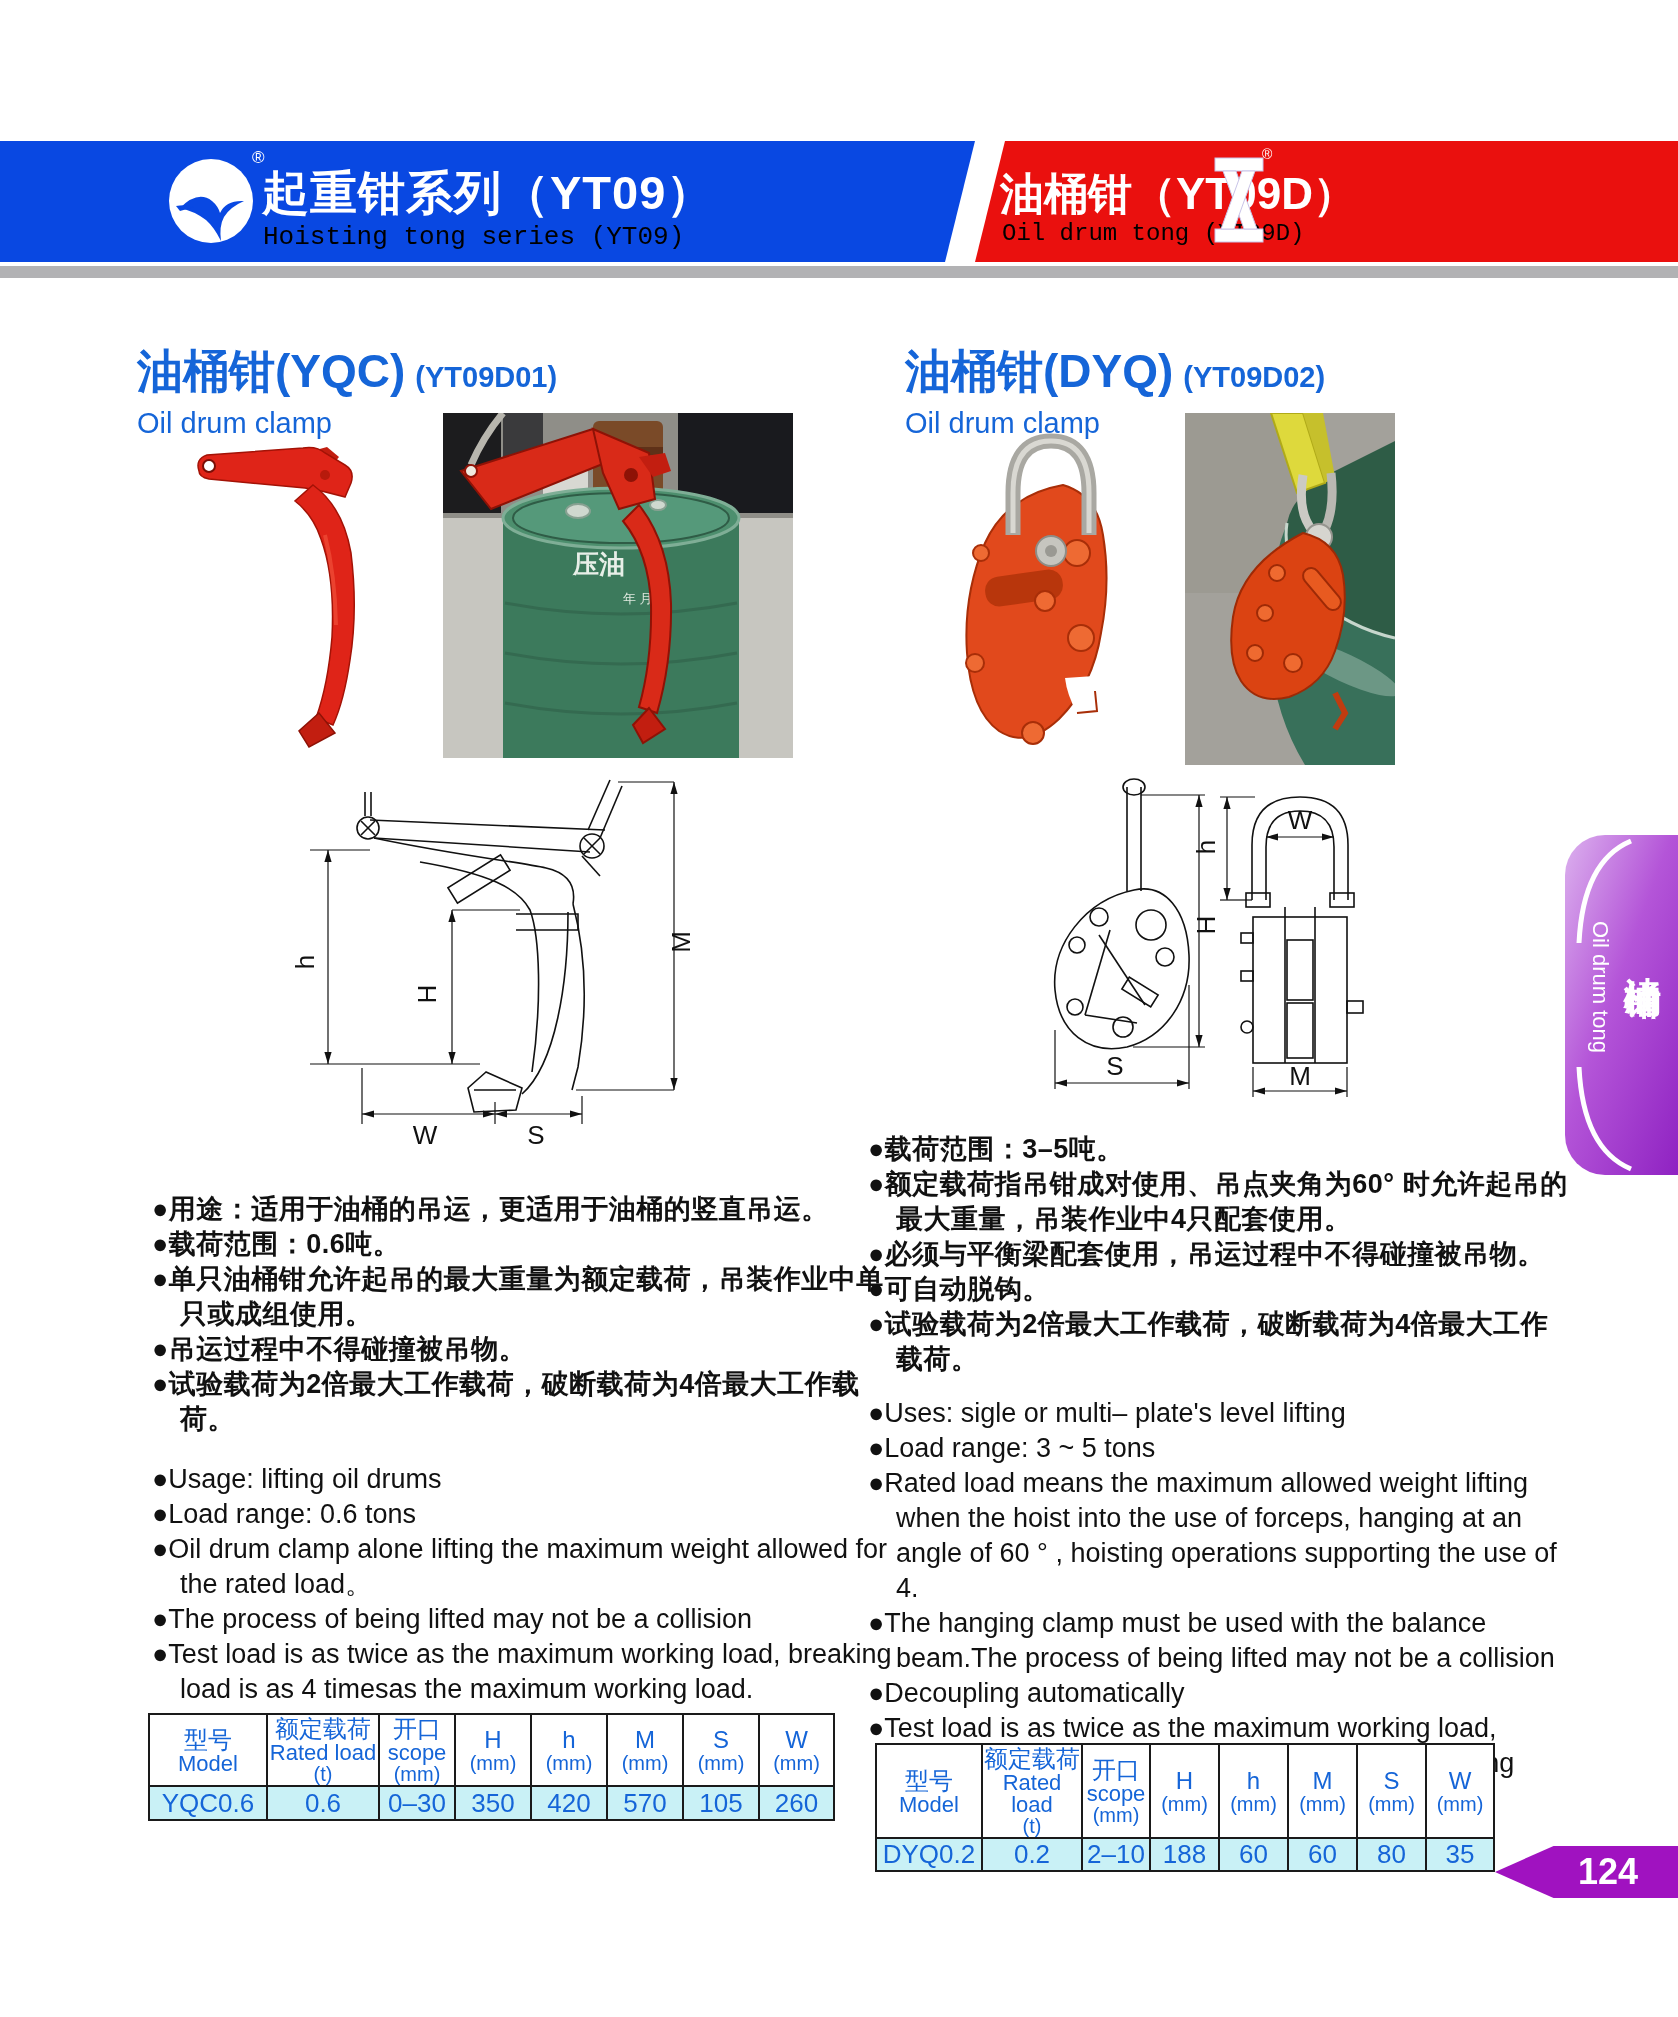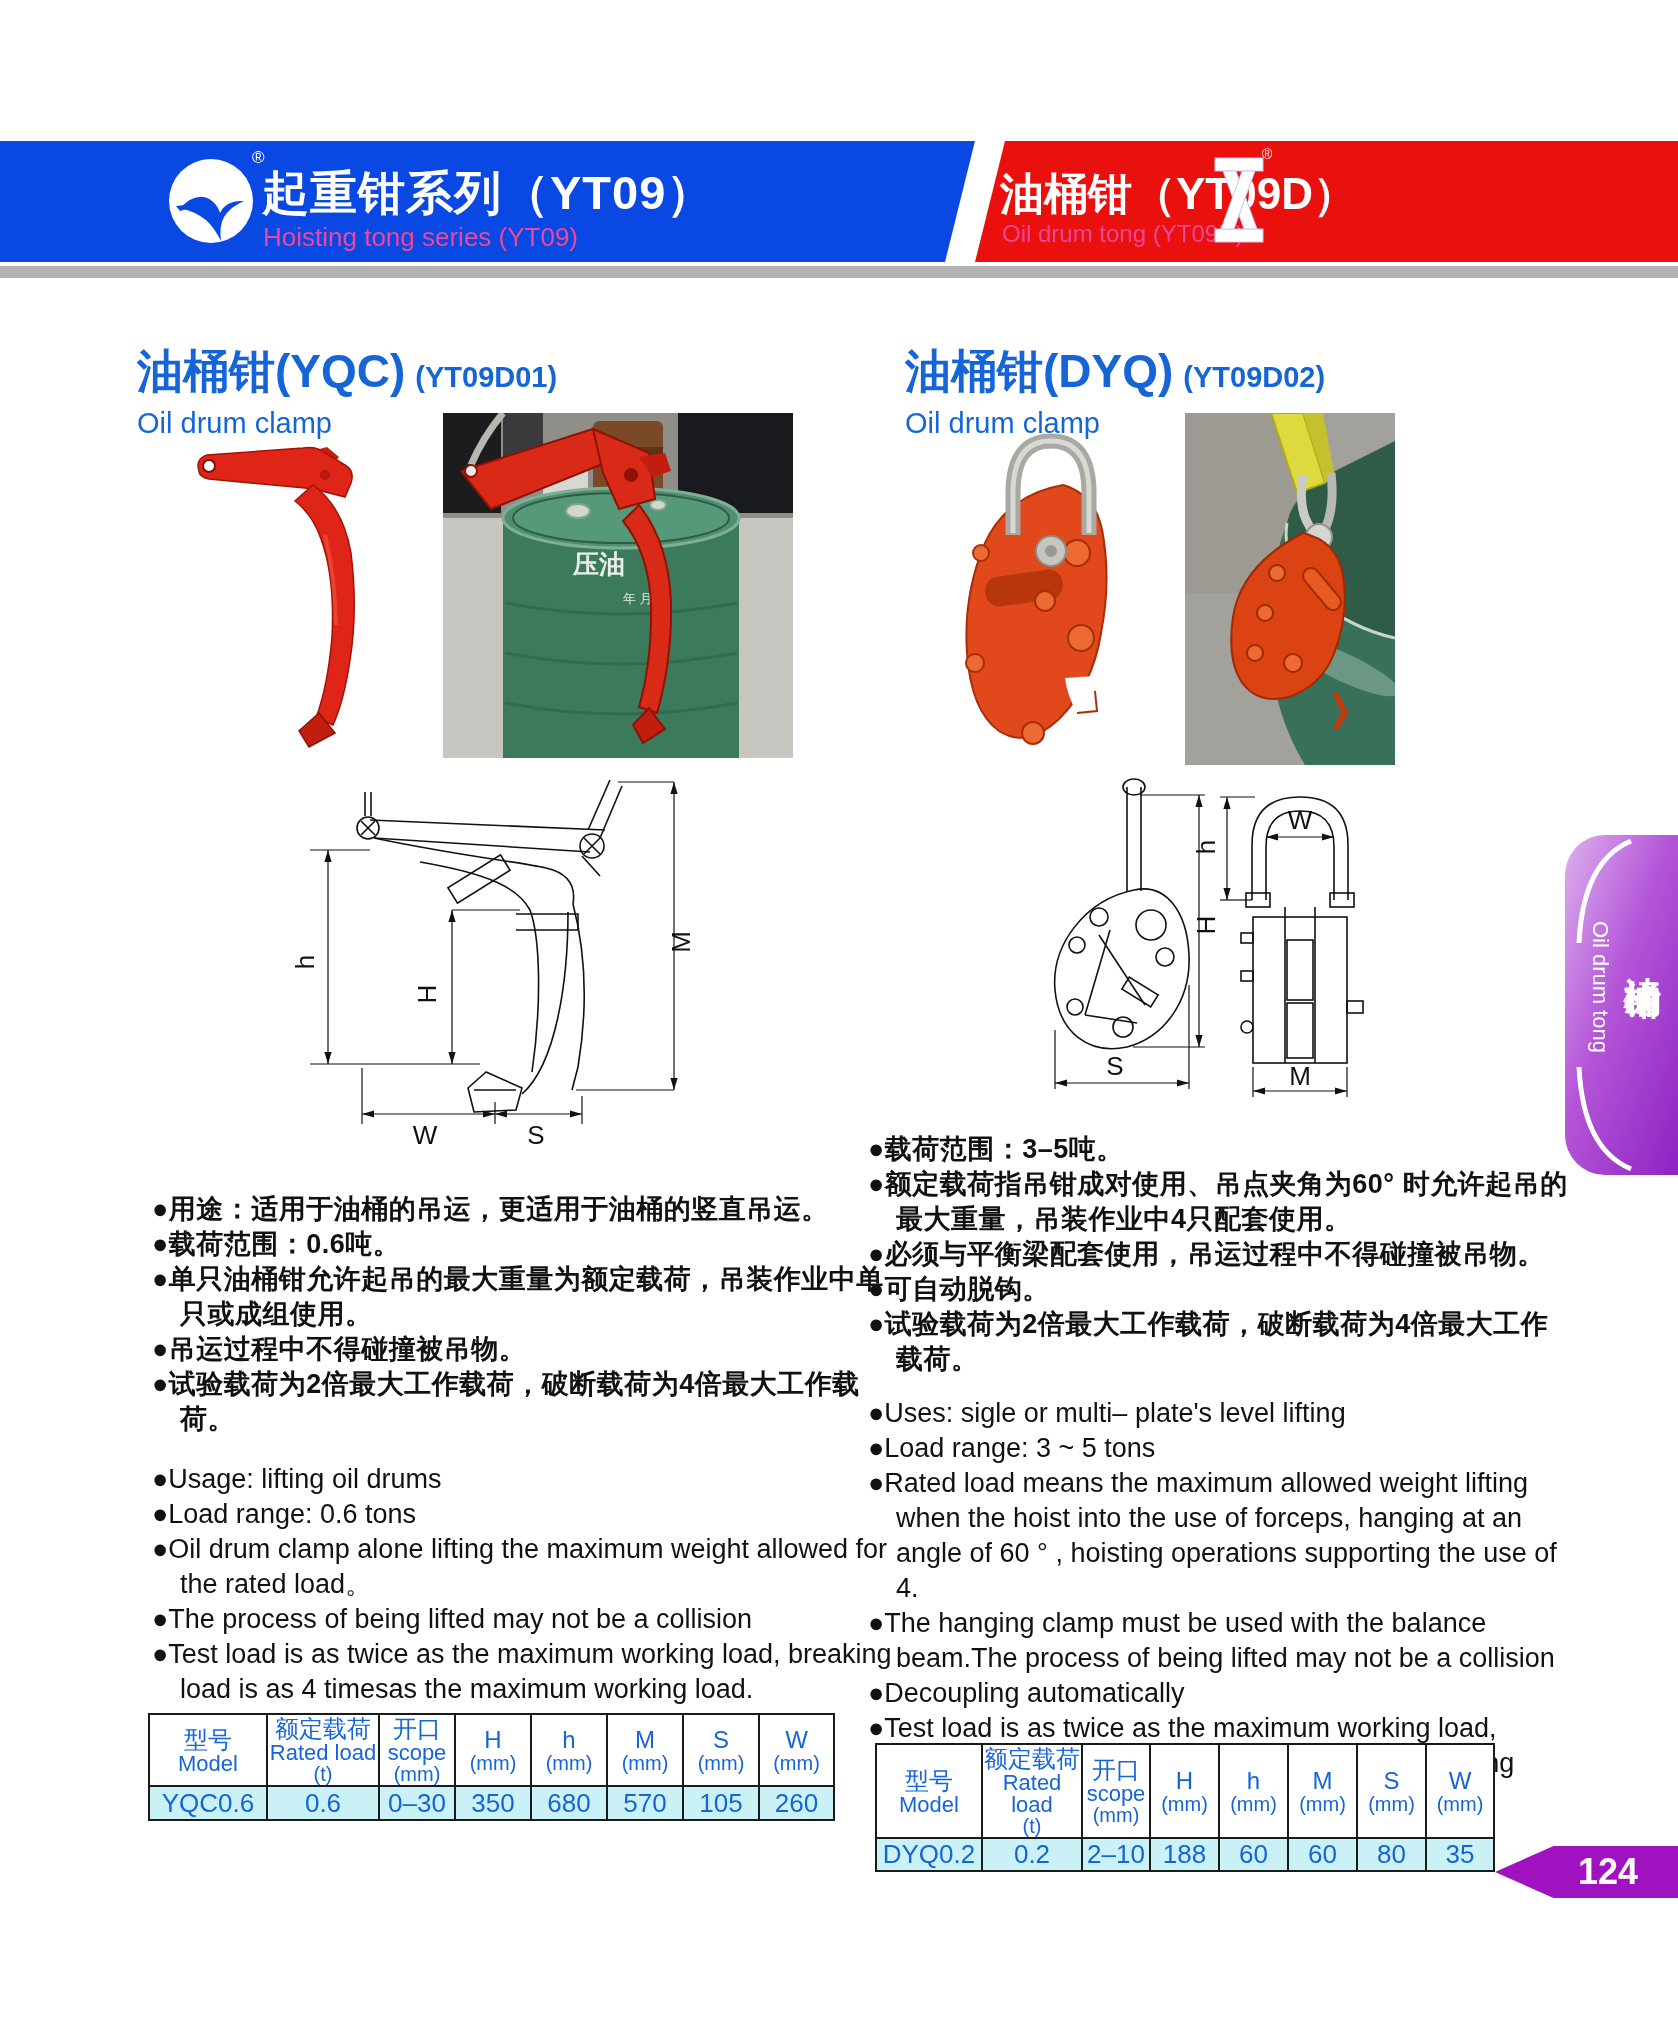--- a/index.html
+++ b/index.html
@@ -7,21 +7,21 @@
     position:relative;width:1678px;height:2017px;background:#ffffff;
     font-family:"Liberation Sans","DejaVu Sans",sans-serif;overflow:hidden;color:#111;
   }
   
   .band{position:absolute;left:0;top:141px;width:1678px;height:121px;}
   .band-blue{position:absolute;inset:0;background:#0948e2;
     clip-path:polygon(0 0,975px 0,945px 100%,0 100%);}
   .band-red{position:absolute;inset:0;background:#ea100e;
     clip-path:polygon(1005px 0,100% 0,100% 100%,975px 100%);}
   .hdr-title{position:absolute;color:#fff;font-weight:bold;white-space:nowrap;text-align:center;}
-  .hdr-sub{position:absolute;color:#ec4899;white-space:nowrap;}
+  .hdr-sub{position:absolute;color:#000000;white-space:nowrap;font-family:Liberation Mono, monospace;}
   .reg{position:absolute;color:#fff;font-size:17px;}
   .divider{position:absolute;left:0;top:266px;width:1678px;height:12px;background:#b2b2b4;}
   
   .sec-head{position:absolute;color:#1565d8;white-space:nowrap;}
   .sh-zh{font-size:46px;font-weight:bold;}
   .sh-code{font-size:29px;font-weight:bold;margin-left:10px;}
   .sh-en{font-size:29px;margin-top:4px;}
   
   .blist{position:absolute;}
   .blist .b{font-size:27px;line-height:35px;padding-left:28px;text-indent:-28px;}
@@ -244,21 +244,21 @@
       <th>
             <div class="th1">W</div>
             <div class="th3">(mm)</div>
           </th>
     </tr>
     <tr class="tr-data">
       <td>YQC0.6</td>
       <td>0.6</td>
       <td>0–30</td>
       <td>350</td>
-      <td>680</td>
+      <td>420</td>
       <td>570</td>
       <td>105</td>
       <td>260</td>
     </tr>
   </tbody>
     </table>
 
   <div class="sec-head" style="left:905px;top:341px">
     <span class="sh-zh">油桶钳(DYQ)</span><span class="sh-code">(YT09D02)</span>
     <div class="sh-en">Oil drum clamp</div>

